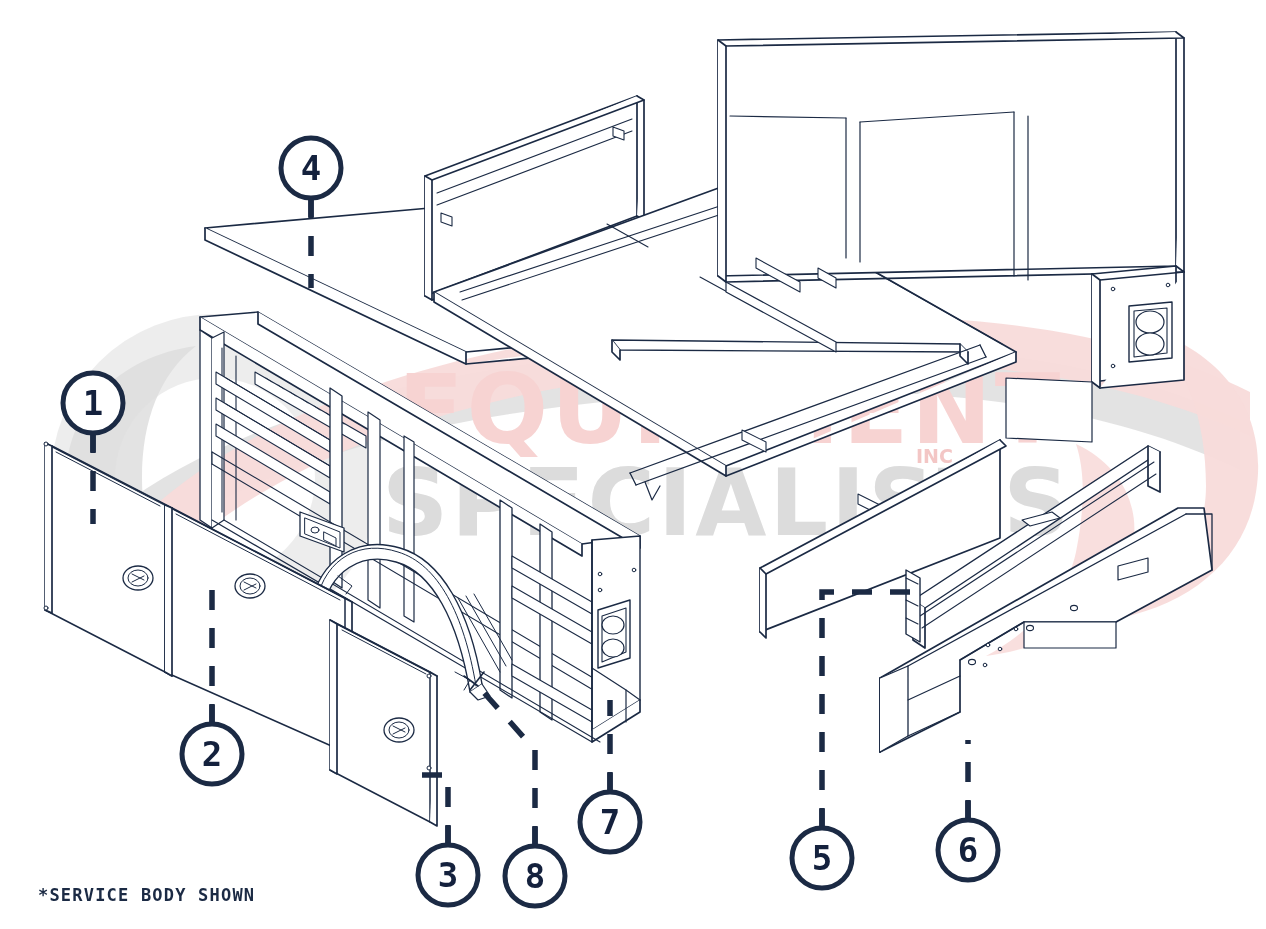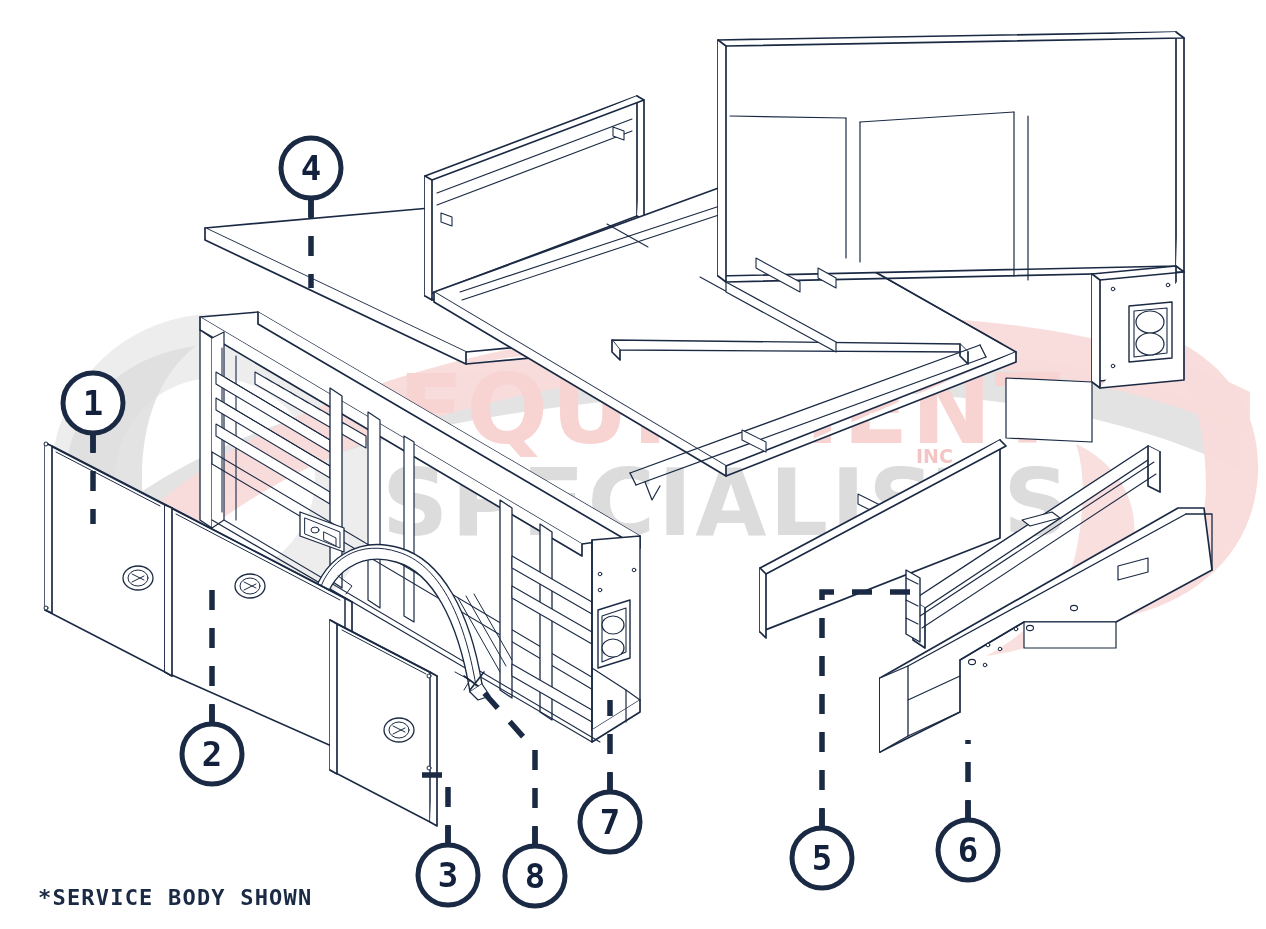--- a/index.html
+++ b/index.html
@@ -23,21 +23,21 @@
     left: 0;
   }
   #watermark-layer { z-index: 1; }
   #artboard { z-index: 2; }
   #callout-layer { z-index: 3; }
   #caption {
     z-index: 4;
     left: 38px;
     top: 885px;
     font-family: "DejaVu Sans Mono", monospace;
-    font-size: 22px;
+    font-size: 17px;
     font-weight: bold;
     letter-spacing: 1.2px;
     color: #1b2a44;
     white-space: nowrap;
   }
   .no-sel { user-select: none; }
 </style>
 </head>
 <body>
 

